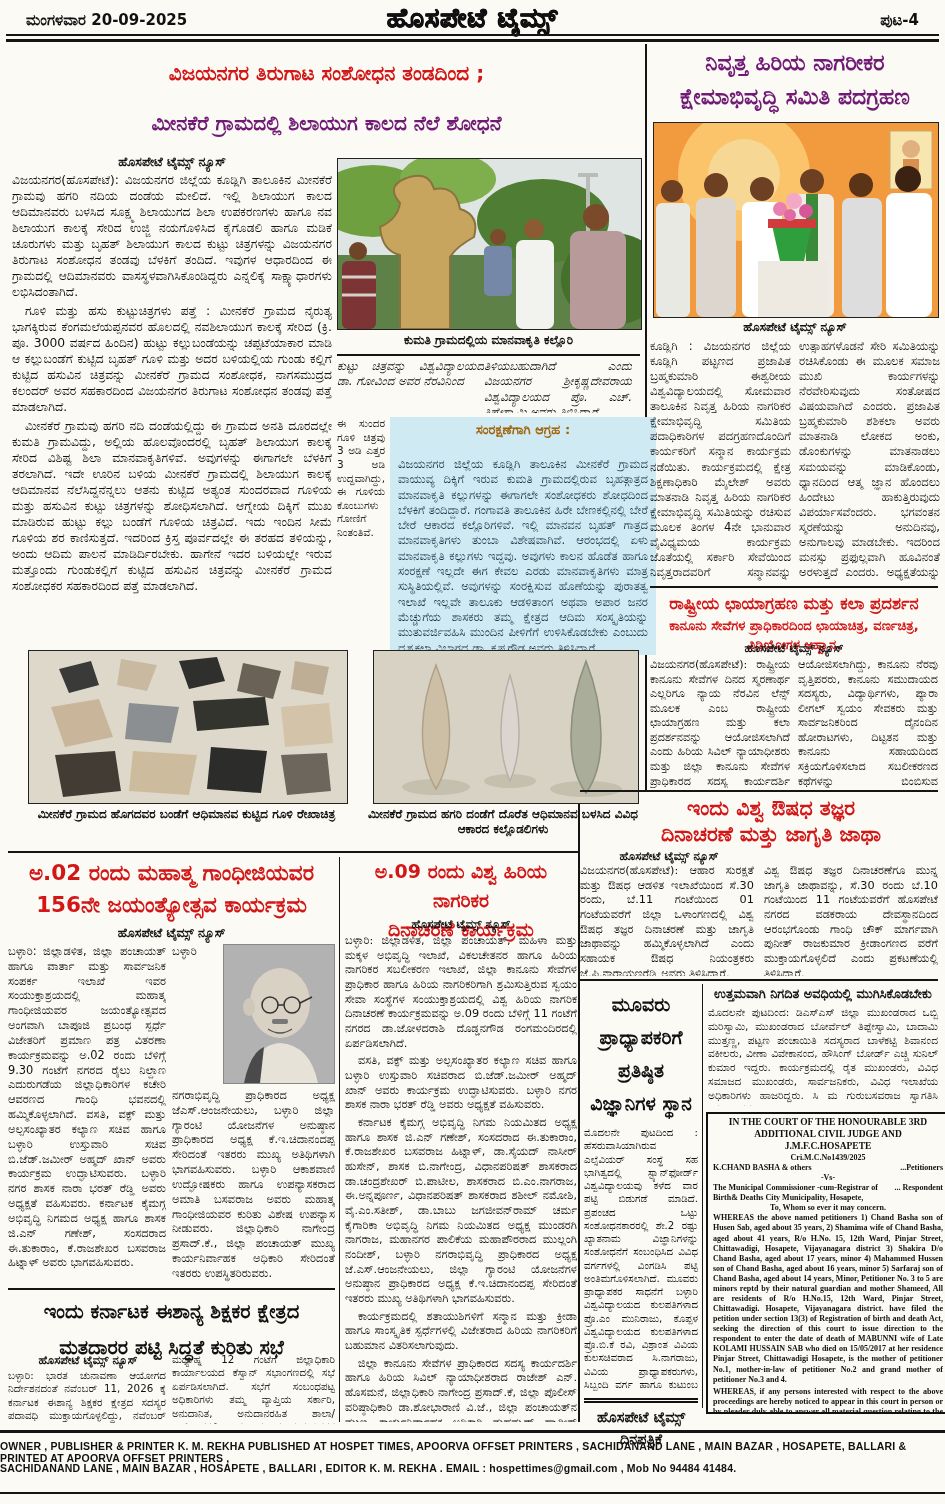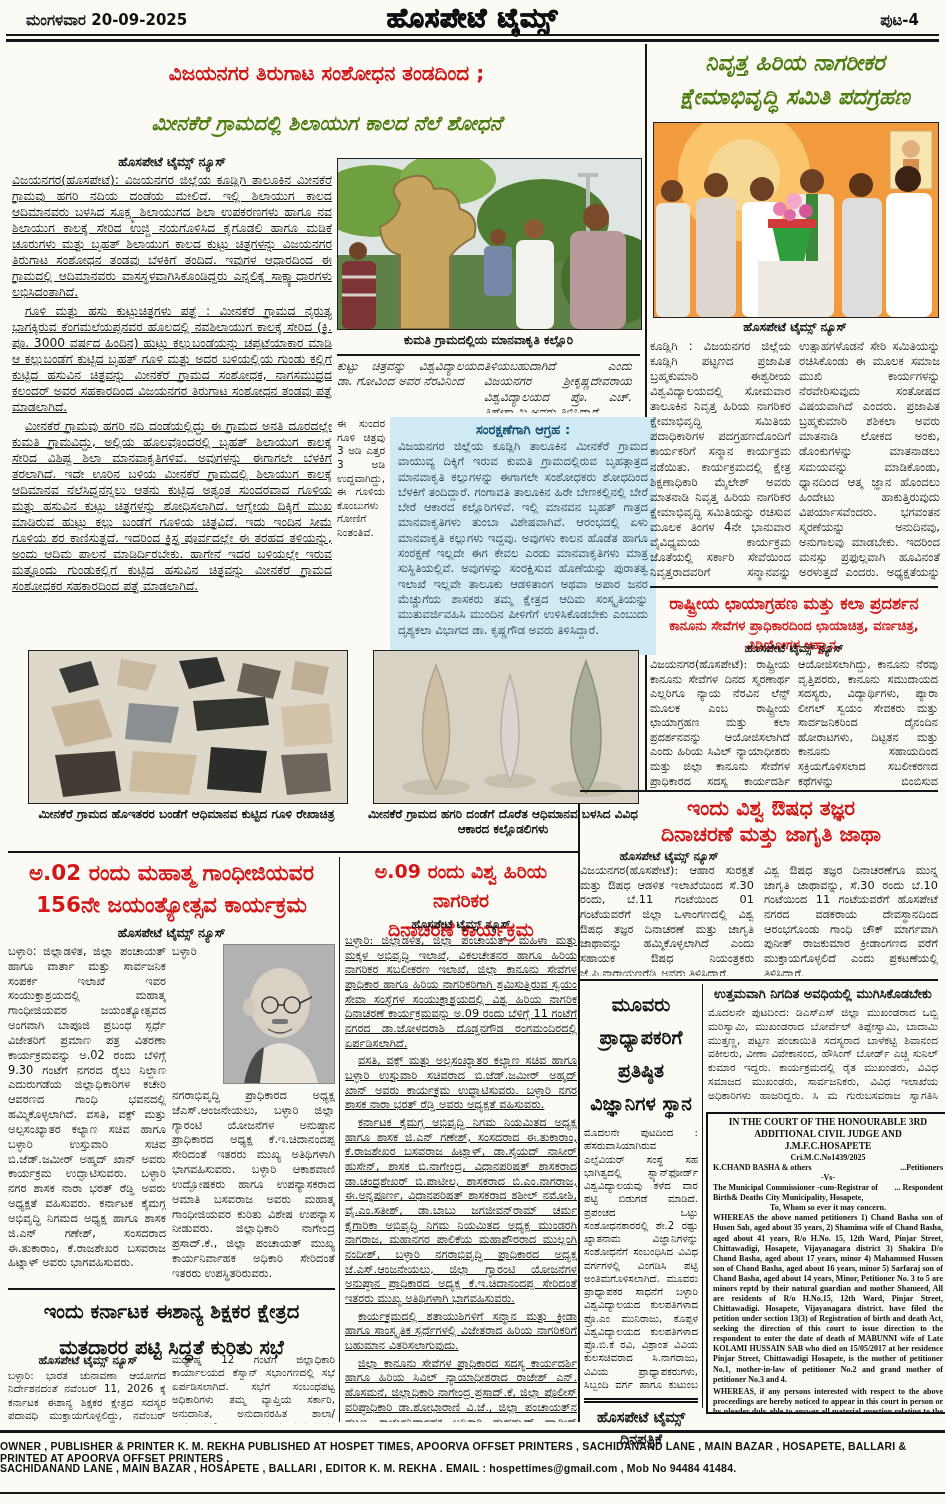--- a/index.html
+++ b/index.html
@@ -3,39 +3,39 @@
 <meta charset="utf-8">
 <style>
   html,body{margin:0;padding:0;background:#e8e6e0;}
   .page{position:relative;width:945px;height:1504px;margin:0 auto;background:#fbfaf5;
         font-family:"DejaVu Sans",sans-serif;color:#111;overflow:hidden;}
   .abs{position:absolute;}
   .ln{position:absolute;background:#151515;}
   .c{text-align:center;}
   .b{font-weight:bold;}
   .red{color:#d31616;}
-  .blue{color:#4d7c0f;font-style:italic;}
+  .blue{color:#701a75;}
   .byline{font-weight:bold;font-size:12.5px;text-align:center;}
   .body-kn{font-size:12.3px;line-height:1.3;text-align:justify;overflow:hidden;}
-  .body-kn p{margin:0 0 3px;text-indent:13px;text-decoration:underline;}
+  .body-kn p{margin:0 0 3px;text-indent:13px;}
   .body-kn p:first-child{text-indent:0;}
   .caption{font-weight:bold;font-size:12px;text-align:center;line-height:1.25;}
   .photo{border:1px solid #222;overflow:hidden;background:#cfcabd;}
   .headline{font-weight:bold;text-align:center;}
   #lead-head div{font-size:20px;line-height:50px;}
   #sen-head div{font-size:22px;line-height:34px;}
   #art-head .l1{font-size:16.5px;line-height:24px;}
   #art-head .l2{font-size:13px;line-height:19px;}
   #pharma-head div{font-size:20.5px;line-height:26px;}
   #gandhi-head div{font-size:21.5px;line-height:32px;}
   #oct9-head div{font-size:19px;line-height:29px;}
   #meet-head{font-size:19.5px;line-height:36px;}
   #prof-head div{font-size:19px;line-height:33px;}
   #info-box{background:#cfeaf3;padding:5px 8px;overflow:hidden;}
-  #info-box .t{font-weight:bold;color:#0c4a6e;font-size:13px;text-align:center;margin-bottom:1px;}
+  #info-box .t{font-weight:bold;color:#a16207;font-size:13px;text-align:center;margin-bottom:19px;}
   #info-box .bd{font-size:11.6px;line-height:1.32;color:#1c3347;text-align:justify;}
   #court{border:2px solid #111;padding:3px 5px;font-family:"Liberation Serif",serif;
          font-weight:bold;font-size:8px;line-height:1.26;text-align:justify;overflow:hidden;}
   #court .ttl{text-align:center;font-size:9.5px;}
   #court .cs{text-align:center;}
   #court .row{display:flex;justify-content:space-between;}
   #court p{margin:0 0 2px;}
   .masthead{font-weight:bold;letter-spacing:1px;text-shadow:0.6px 0 #000, -0.6px 0 #000;}
   #prof-box{border-top:5px double #111;border-bottom:1px solid #fbfaf5;padding-top:4px;}
   #prof-box div{font-weight:bold;font-size:14.5px;line-height:1.5;text-align:center;}
@@ -116,21 +116,21 @@
       <polygon points="22,56 70,48 84,86 36,96" fill="#c9b59a"></polygon>
       <polygon points="100,52 150,56 142,92 96,88" fill="#8b8f92"></polygon>
       <polygon points="164,50 236,46 240,74 168,80" fill="#34342f"></polygon>
       <polygon points="252,56 300,52 304,92 256,96" fill="#d3c3a8"></polygon>
       <polygon points="26,104 86,100 92,140 34,146" fill="#423c34"></polygon>
       <polygon points="104,100 168,104 160,144 100,140" fill="#cdbb9e"></polygon>
       <polygon points="182,96 238,100 232,142 178,138" fill="#2c2c2a"></polygon>
       <polygon points="252,104 298,102 302,140 258,144" fill="#6d665c"></polygon>
     </svg>
   </div>
-  <div class="abs caption" style="left:14px;top:807px;width:345px;">ಮೀನಕೆರೆ ಗ್ರಾಮದ ಹೊಇತರರ ಬಂಡೆಗೆ ಆಧಿಮಾನವ ಕುಟ್ಟಿದ ಗೂಳಿ ರೇಖಾಚಿತ್ರ</div>
+  <div class="abs caption" style="left:14px;top:807px;width:345px;">ಮೀನಕೆರೆ ಗ್ರಾಮದ ಹೊಗದವರ ಬಂಡೆಗೆ ಆಧಿಮಾನವ ಕುಟ್ಟಿದ ಗೂಳಿ ರೇಖಾಚಿತ್ರ</div>
 
   <div class="abs photo" style="left:373px;top:650px;width:264px;height:152px;">
     <svg width="264" height="152" viewBox="0 0 264 152">
       <rect width="264" height="152" fill="#d8d2c4"></rect>
       <ellipse cx="62" cy="136" rx="34" ry="8" fill="#c5bfae"></ellipse>
       <ellipse cx="136" cy="130" rx="26" ry="7" fill="#c5bfae"></ellipse>
       <ellipse cx="212" cy="138" rx="36" ry="8" fill="#c5bfae"></ellipse>
       <path d="M62,14 C46,54 42,104 62,138 C82,104 78,54 62,14 Z" fill="#cdbfa6" stroke="#b0a288" stroke-width="1.5"></path>
       <path d="M136,24 C125,60 123,100 136,130 C149,100 147,60 136,24 Z" fill="#dcd5cf" stroke="#b8b0a8" stroke-width="1.5"></path>
       <path d="M212,10 C193,58 191,114 212,142 C233,114 231,58 212,10 Z" fill="#a9ad99" stroke="#8b8f7c" stroke-width="1.5"></path>

